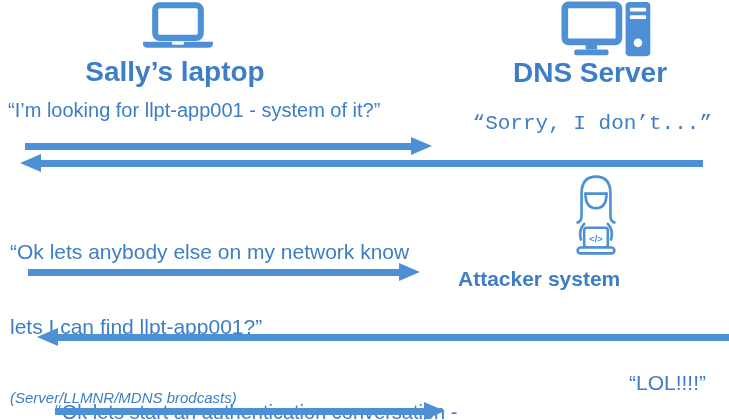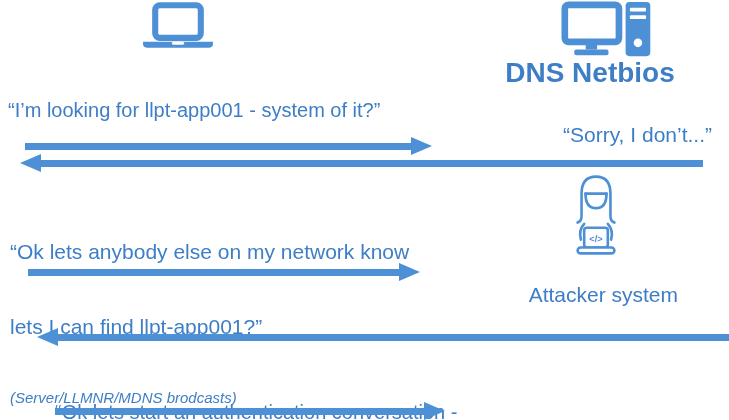--- a/index.html
+++ b/index.html
@@ -37,25 +37,24 @@
     font-style: italic;
     line-height: 17px;
   }
   .reply {
     font-size: 21px;
     white-space: nowrap;
     color: var(--text-blue);
   }
   .attacker-title {
     font-size: 21px;
-    font-weight: 400;
-    text-align: right;
+    font-weight: 700;
+    text-align: left;
     white-space: nowrap;
     color: var(--text-blue);
-    margin-top: 16px;
   }
   
   .arrow {
     position: absolute;
     height: 18px;
     display: flex;
     align-items: center;
   }
   .arrow .shaft {
     flex: 1;
@@ -77,43 +76,44 @@
 <div class="canvas">
 
   <div class="abs" style="left:140px; top:2px;">
     <svg width="76" height="49" viewBox="0 0 100 64">
       <rect x="20" y="4" width="60" height="43" rx="6" fill="#ffffff" stroke="var(--shape-blue)" stroke-width="8"></rect>
       <path d="M4 52 h92 v3 q0 5 -6 5 H10 q-6 0 -6 -5 z" fill="var(--shape-blue)"></path>
       <rect x="42" y="52" width="16" height="4" rx="2" fill="#ffffff"></rect>
     </svg>
   </div>
 
+  <div class="abs actor-title" style="left:45px; top:56px; width:260px;">Sally’s laptop</div>
 
   <div class="abs" style="left:561px; top:1px;">
     <svg width="95" height="59" viewBox="0 0 100 62">
       <rect x="4" y="4" width="57" height="39" rx="4" fill="#ffffff" stroke="var(--shape-blue)" stroke-width="7"></rect>
       <rect x="26" y="43" width="12" height="8" fill="var(--shape-blue)"></rect>
       <rect x="14" y="51" width="36" height="6" rx="2" fill="var(--shape-blue)"></rect>
       <rect x="68" y="1" width="26" height="57" rx="4" fill="var(--shape-blue)"></rect>
       <rect x="72.5" y="7" width="17" height="4" rx="1" fill="#ffffff"></rect>
       <rect x="72.5" y="15" width="17" height="4" rx="1" fill="#ffffff"></rect>
       <circle cx="81" cy="44" r="4.5" fill="#ffffff"></circle>
     </svg>
   </div>
 
-  <div class="abs actor-title" style="left:470px; top:57px; width:240px;">DNS Netbios</div>
+  <div class="abs actor-title" style="left:470px; top:57px; width:240px;">DNS Server</div>
 
   <div class="abs msg" style="left:8px; top:98px;"><span>“I’m looking for </span><span class="host">llpt-app001</span><span> - system of it?”</span></div>
 
   <div class="arrow dir-right" style="left:25px; top:137px; width:407px;">
     <div class="shaft"></div>
     <div class="head"></div>
   </div>
 
-  <div class="abs reply" style="right:17px; top:123px;">“Sorry, I don’t...”</div>
+  <div class="abs reply" style="right:17px; top:112px;font-family:Liberation Mono, monospace;">“Sorry, I don’t...”</div>
 
   <div class="arrow dir-left" style="left:20px; top:154px; width:683px;">
     <div class="head"></div>
     <div class="shaft"></div>
   </div>
 
   <div class="abs msg" style="left:10px; top:189px; font-size:21px; line-height:25px;">
     <div>“Ok lets anybody else on my network know</div>
     <div><span>lets I can find </span><span class="host">llpt-app001</span><span>?”</span></div>
     <div class="msg-small-note">(Server/LLMNR/MDNS brodcasts)</div>
@@ -145,19 +145,20 @@
   <div class="arrow dir-left" style="left:37px; top:328px; width:692px;">
     <div class="head"></div>
     <div class="shaft"></div>
   </div>
 
   <div class="abs msg" style="left:55px; top:362px; line-height:20px;">
     <div>“Ok lets start an authentication conversation -</div>
     
   </div>
 
+  <div class="abs reply" style="right:23px; top:371px;">“LOL!!!!”</div>
 
   <div class="arrow dir-right" style="left:55px; top:402px; width:390px;">
     <div class="shaft"></div>
     <div class="head"></div>
   </div>
 
 </div>
 
 </body></html>

